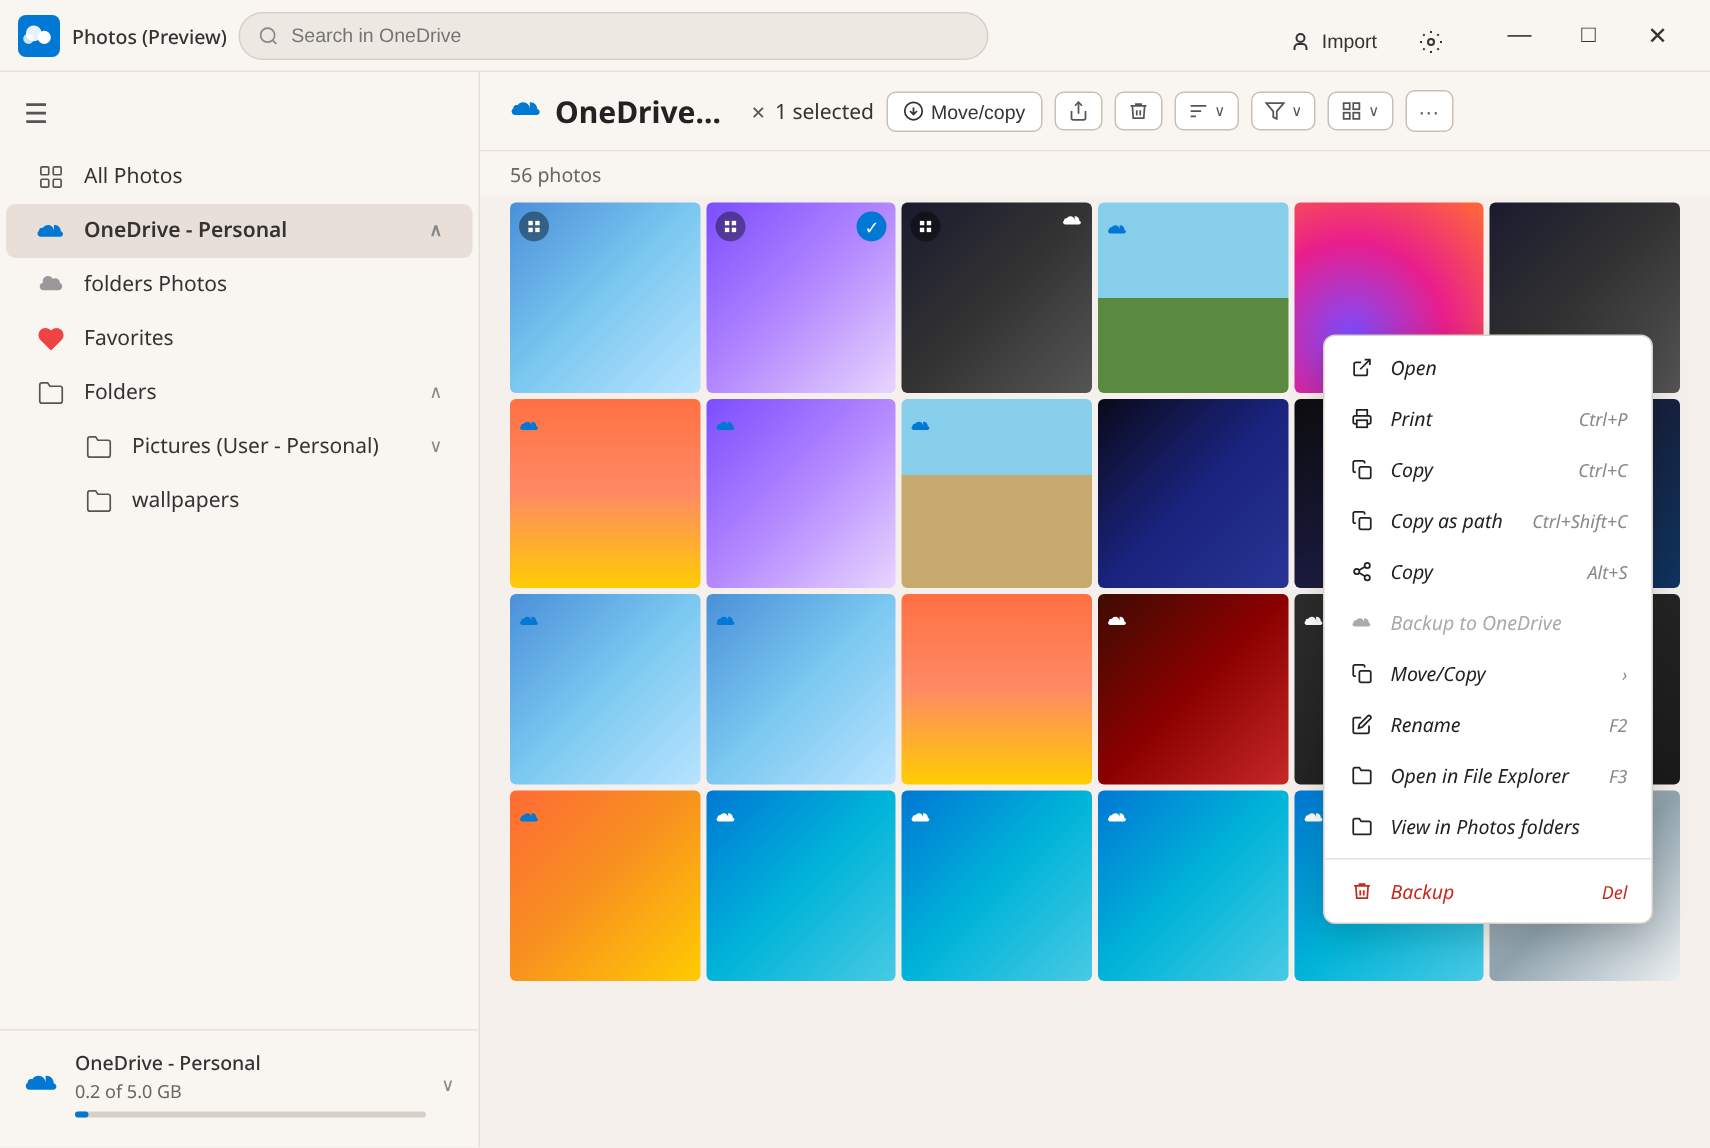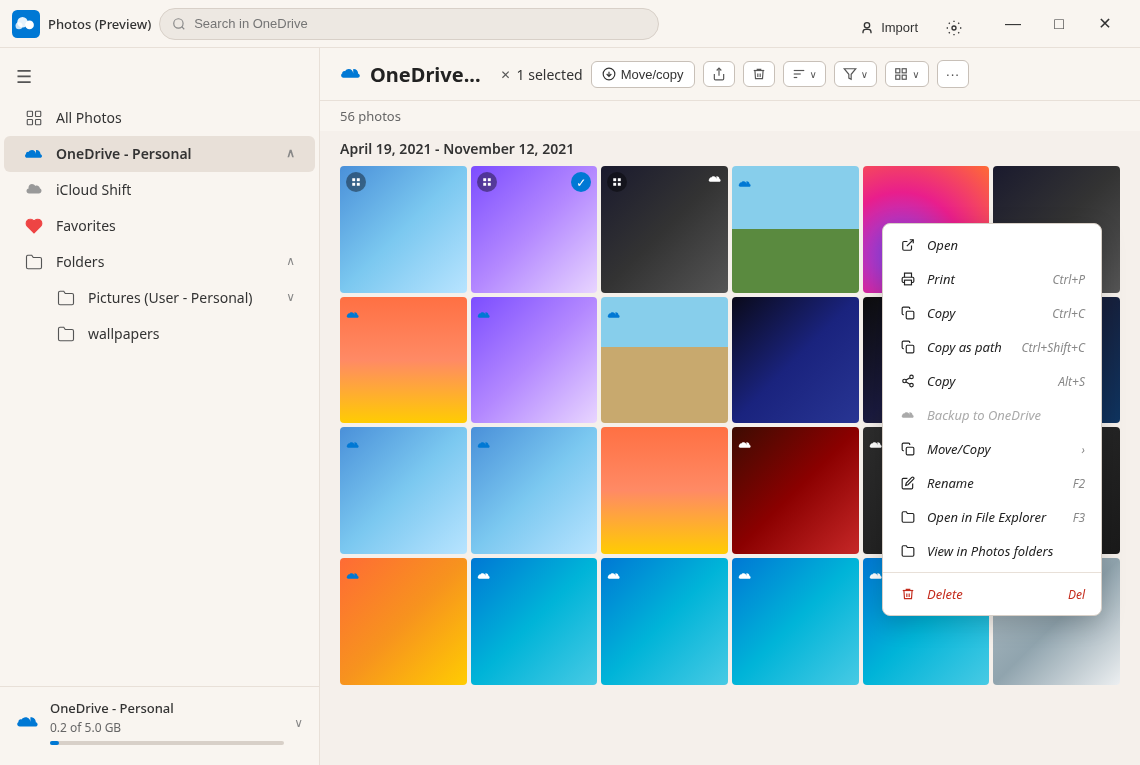--- a/index.html
+++ b/index.html
@@ -202,21 +202,21 @@
       <span class="sidebar-chevron">∧</span>
     </div>
 
 
     <div class="sidebar-item">
       <span class="sidebar-item-icon">
         <svg width="20" height="14" viewBox="0 0 40 26">
             <path d="M28 20H10C7.24 20 5 17.76 5 15C5 12.52 6.84 10.5 9.26 10.1C9.1 9.44 9 8.74 9 8C9 4.14 12.14 1 16 1C18.72 1 21.08 2.52 22.36 4.78C23.26 4.3 24.3 4 25.4 4C28.94 4 31.8 6.72 31.98 10.18C33.74 10.84 35 12.52 35 14.5C35 17.54 32.54 20 29.5 20H28Z" fill="#999"></path>
           </svg>
       </span>
-      <span>iCloud Shift</span>
+      <span>folders Photos</span>
     </div>
 
     <div class="sidebar-item">
       <span class="sidebar-item-icon">
         <svg width="18" height="18" viewBox="0 0 24 24" fill="#e44" stroke="#e44" stroke-width="1.5">
             <path d="M20.84 4.61a5.5 5.5 0 0 0-7.78 0L12 5.67l-1.06-1.06a5.5 5.5 0 0 0-7.78 7.78l1.06 1.06L12 21.23l7.78-7.78 1.06-1.06a5.5 5.5 0 0 0 0-7.78z"></path>
           </svg>
       </span>
       <span>Favorites</span>
     </div>
@@ -324,21 +324,20 @@
               <rect x="3" y="14" width="7" height="7"></rect>
               <rect x="14" y="14" width="7" height="7"></rect>
             </svg>
           <span style="font-size:10px;">∨</span>
         </button>
         <button class="header-icon-btn">···</button>
       </div>
     </div>
 
     <div class="photos-count">56 photos</div>
-    <div class="date-range">April 19, 2021 - November 12, 2021</div>
 
     <div class="photo-grid">
 
       <div class="photo-cell bg-blue-gradient">
         <div class="photo-overlay-icon" style="background:rgba(0,0,0,0.4);">
           <svg width="10" height="10" viewBox="0 0 24 24" fill="white">
               <rect x="3" y="3" width="7" height="7"></rect>
               <rect x="14" y="3" width="7" height="7"></rect>
               <rect x="3" y="14" width="7" height="7"></rect>
               <rect x="14" y="14" width="7" height="7"></rect>
@@ -605,19 +604,19 @@
       <div class="ctx-divider"></div>
       <div class="ctx-item danger">
         <span class="ctx-icon">
           <svg width="14" height="14" viewBox="0 0 24 24" fill="none" stroke="#c42b1c" stroke-width="2">
               <polyline points="3 6 5 6 21 6"></polyline>
               <path d="M19 6l-1 14H6L5 6"></path>
               <path d="M10 11v6M14 11v6"></path>
               <path d="M9 6V4h6v2"></path>
             </svg>
         </span>
-        <span class="ctx-label">Delete</span>
+        <span class="ctx-label">Backup</span>
         <span class="ctx-shortcut" style="color:#c42b1c;">Del</span>
       </div>
     </div>
 
   </div>
 </div>
 
 </body></html>

